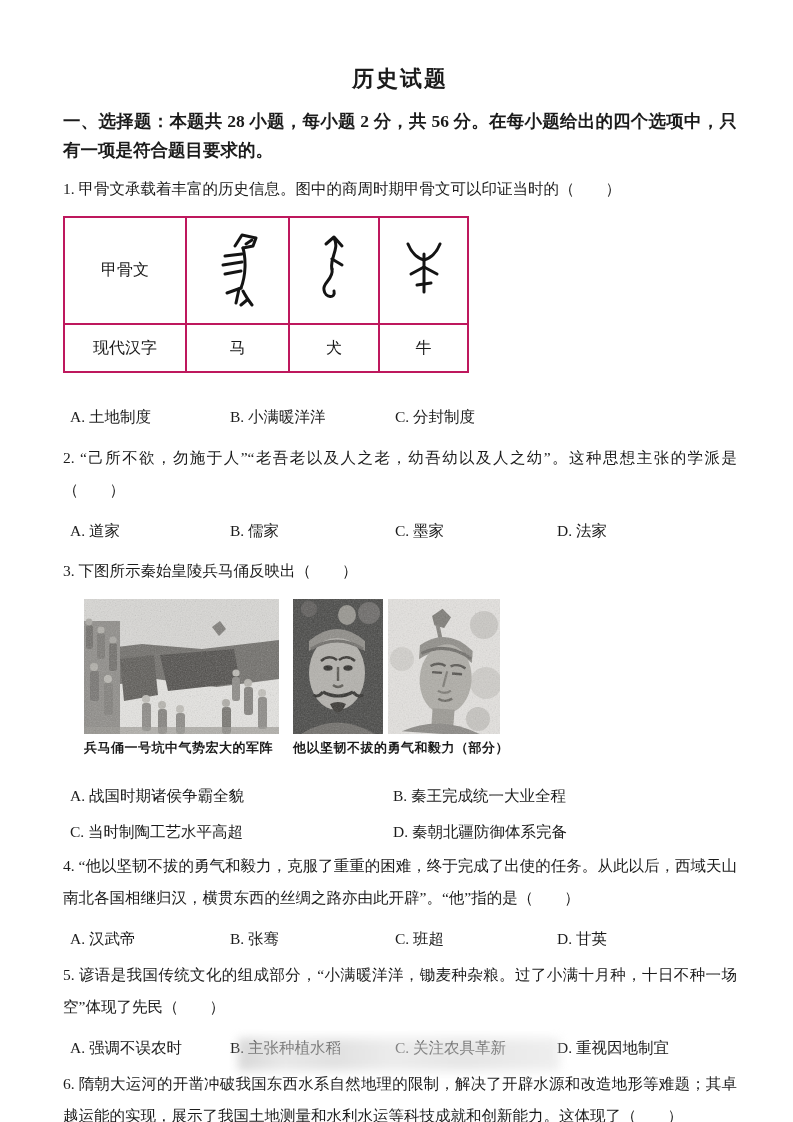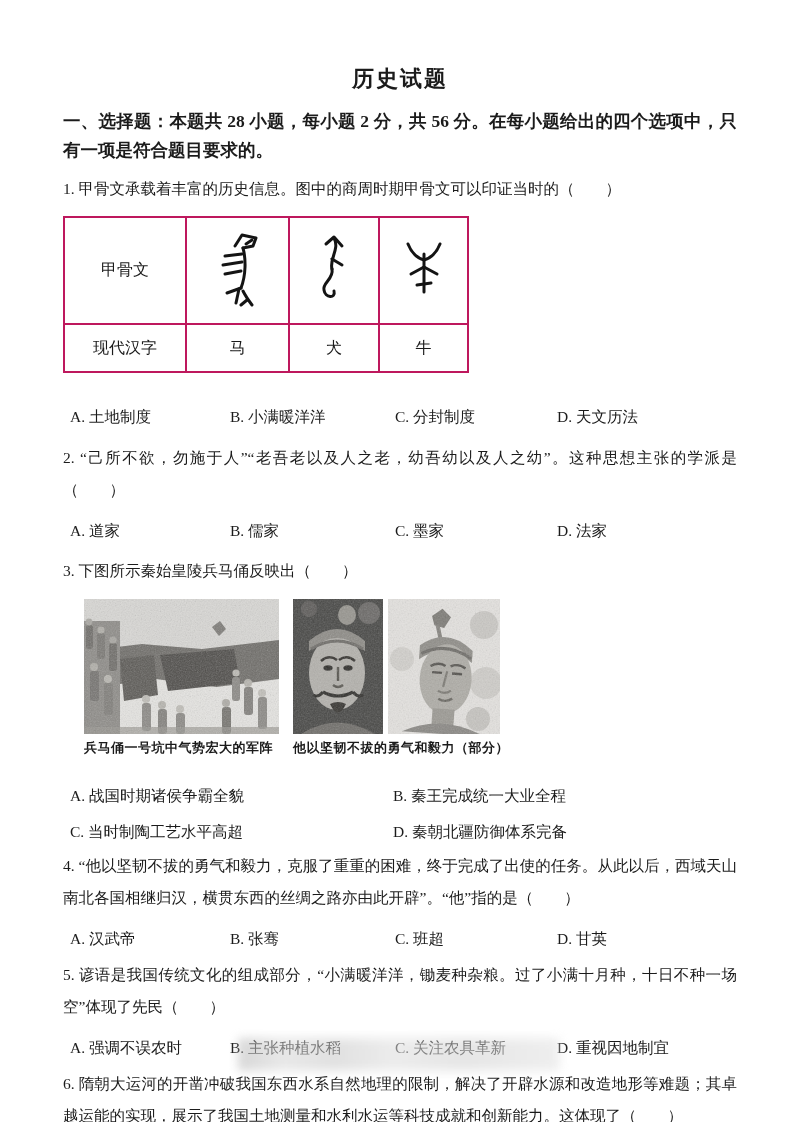--- a/index.html
+++ b/index.html
@@ -148,21 +148,20 @@
       <td>犬</td>
       <td>牛</td>
     </tr>
   </tbody>
     </table>
 
   <div class="opts opts4 opts-after-table">
     <span class="opt">A. 土地制度</span>
     <span class="opt">B. 小满暖洋洋</span>
     <span class="opt">C. 分封制度</span>
-    <span class="opt">D. 天文历法</span>
   </div>
 
   <p class="q-text" style="margin-top:15px;">2. “己所不欲，勿施于人”“老吾老以及人之老，幼吾幼以及人之幼”。这种思想主张的学派是（　　）</p>
   <div class="opts opts4">
     <span class="opt">A. 道家</span>
     <span class="opt">B. 儒家</span>
     <span class="opt">C. 墨家</span>
     <span class="opt">D. 法家</span>
   </div>
 

